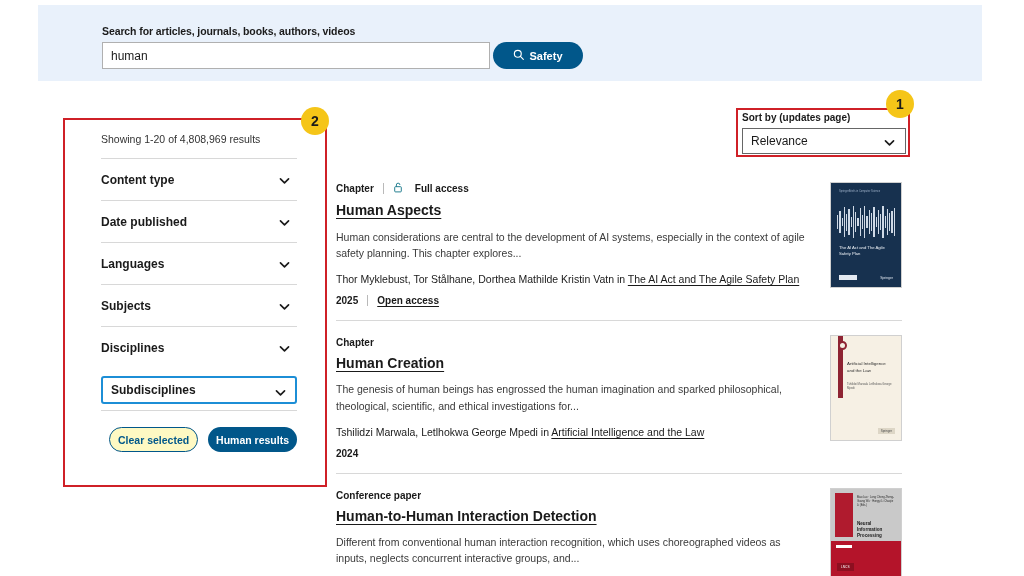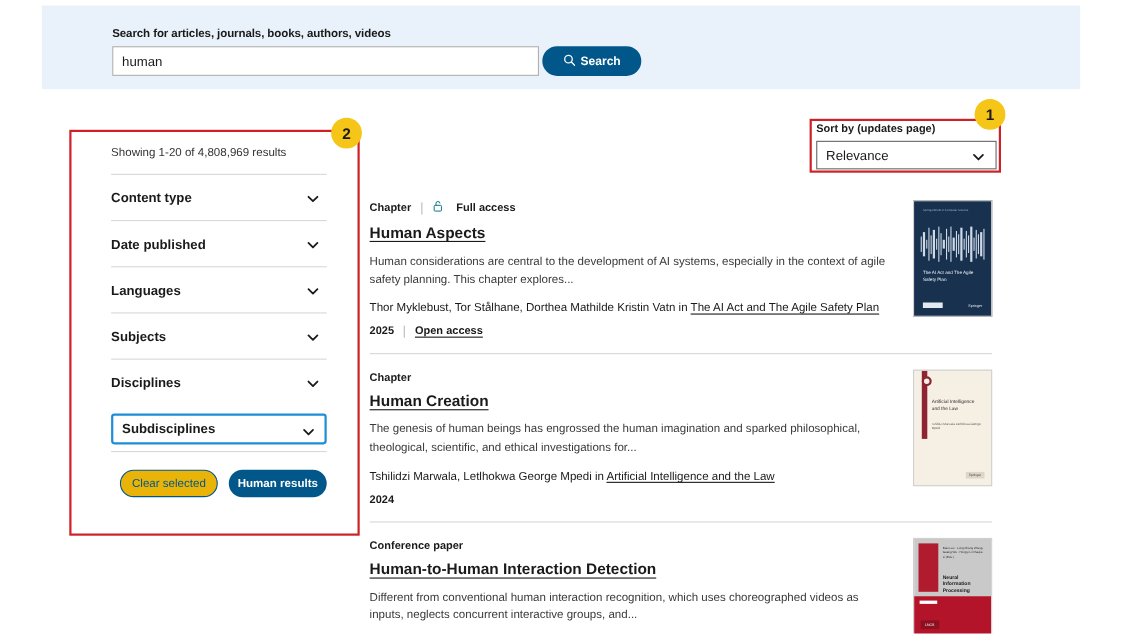--- a/index.html
+++ b/index.html
@@ -91,23 +91,23 @@
     padding: 0 8px; height: 28px; margin-top: 8px; margin-bottom: 6px;
   }
   .facet.active .chev { right: 8px; top: 8px; }
   .facet-tail { border-top: 1px solid #d8d8d8; height: 1px; }
 
   .facet-actions {
     display: flex; gap: 10px; margin-top: 16px; padding-left: 8px;
   }
   .btn-clear {
     width: 104px; height: 25px; border-radius: 13px;
-    border: 1px solid #01578a; background: #eab308; color: #01578a;
+    border: 1px solid #01578a; background: #fef9c3; color: #01578a;
     font-family: "Liberation Sans", sans-serif;
-    font-size: 10.5px; font-weight: normal; cursor: pointer; padding: 0;
+    font-size: 10.5px; font-weight: bold; cursor: pointer; padding: 0;
   }
   .btn-update {
     width: 104px; height: 25px; border-radius: 13px;
     border: none; background: #01578a; color: #fff;
     font-family: "Liberation Sans", sans-serif;
     font-size: 10.5px; font-weight: bold; cursor: pointer; padding: 0;
   }
 
   
   .results { position: absolute; left: 336px; top: 168px; width: 566px; }
@@ -236,21 +236,21 @@
   <div class="search-band">
     <div class="search-label">Search for articles, journals, books, authors, videos</div>
     <input class="search-input" type="text" value="human" style="">
     <button class="search-button">
       <span>
         <svg width="11" height="11" viewBox="0 0 16 16" fill="none">
           <circle cx="7" cy="7" r="5" stroke="#ffffff" stroke-width="1.7"></circle>
           <line x1="10.8" y1="10.8" x2="15" y2="15" stroke="#ffffff" stroke-width="1.7" stroke-linecap="round"></line>
         </svg>
       </span>
-      <span>Search</span>
+      <span>Safety</span>
     </button>
   </div>
 
   <div class="sortby-wrap">
     <div class="sortby-label">Sort by (updates page)</div>
     <div class="sortby-select">
       <span>Relevance</span>
       <span class="chev">
         <svg width="13" height="13" viewBox="0 0 16 16" fill="none">
           <polyline points="3,6 8,11 13,6" stroke="#1a1a1a" stroke-width="2" stroke-linecap="round" stroke-linejoin="round"></polyline>

